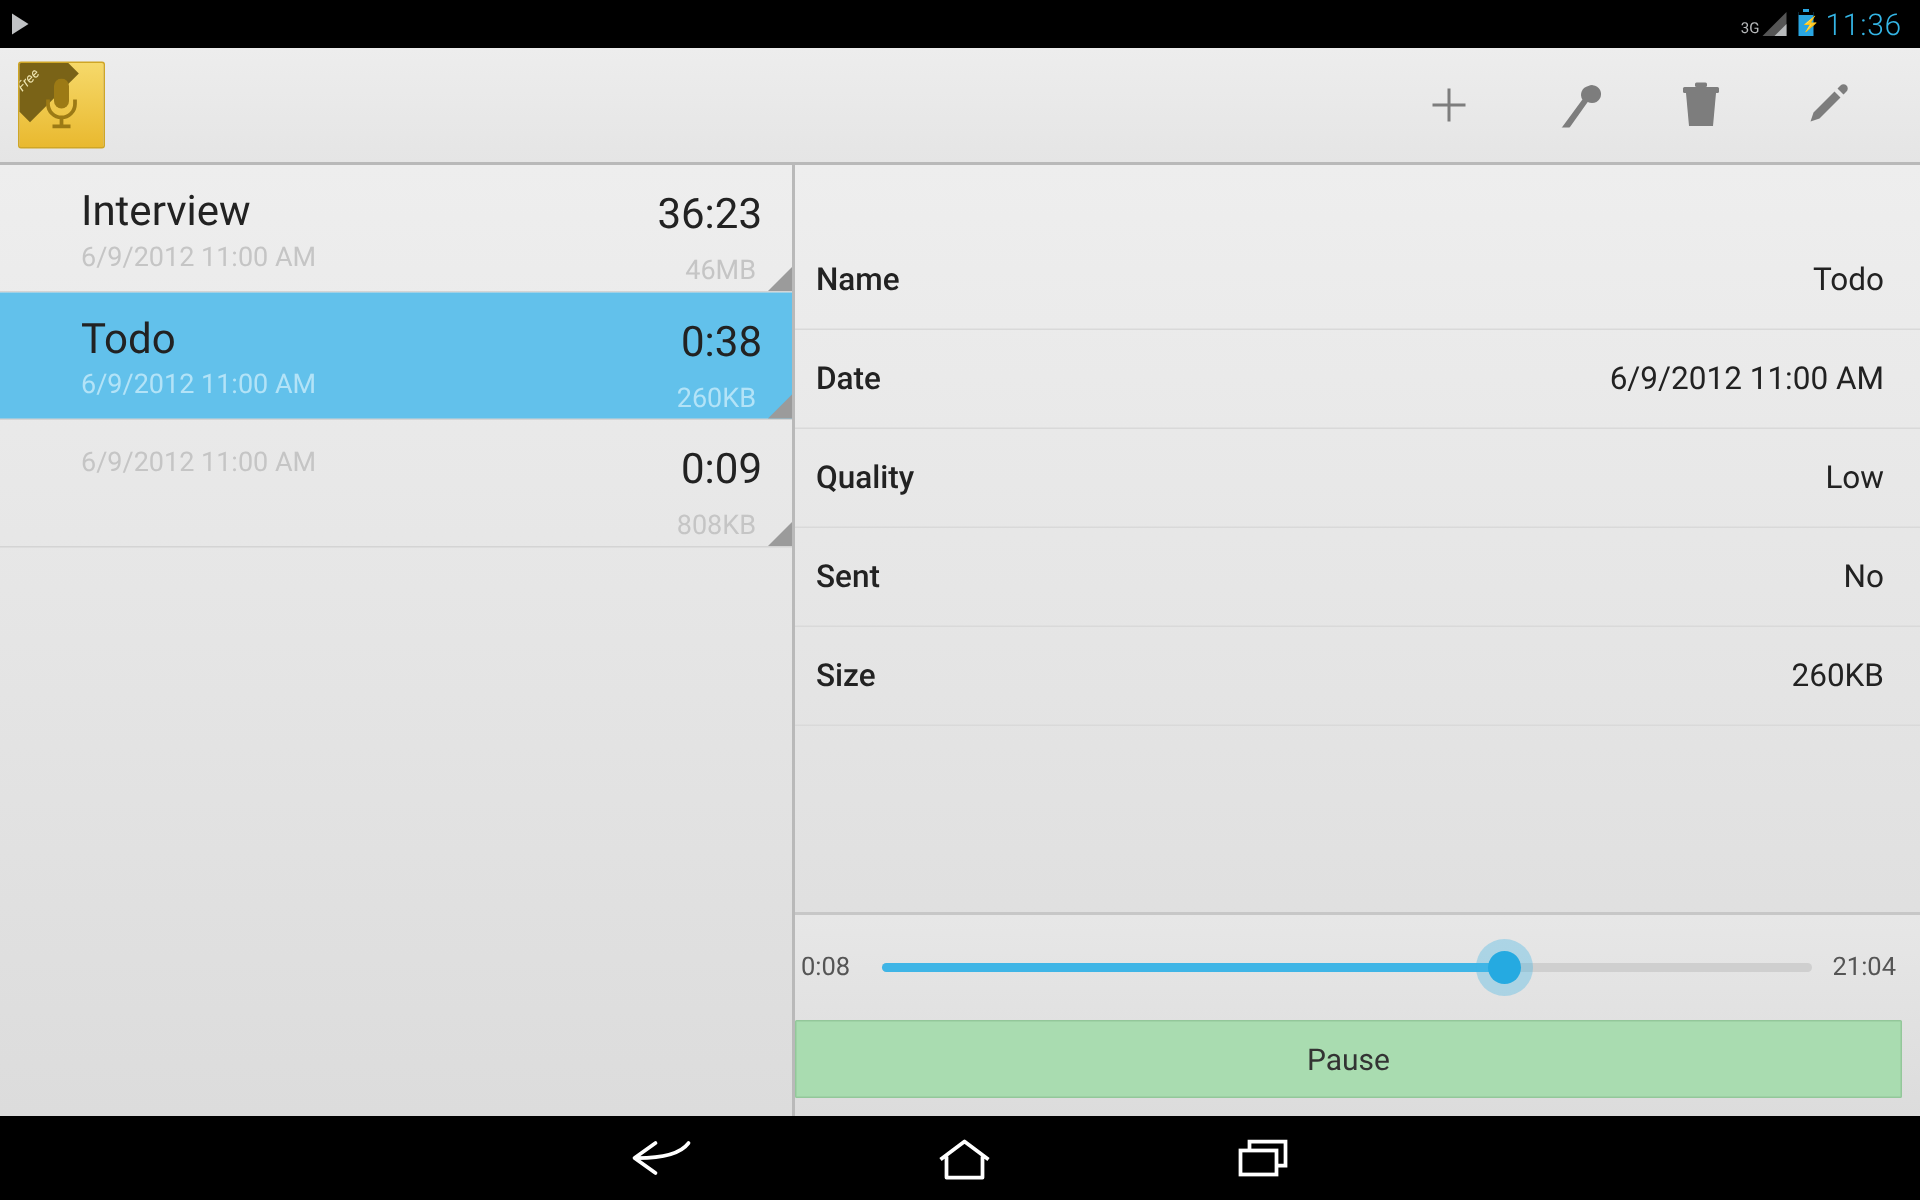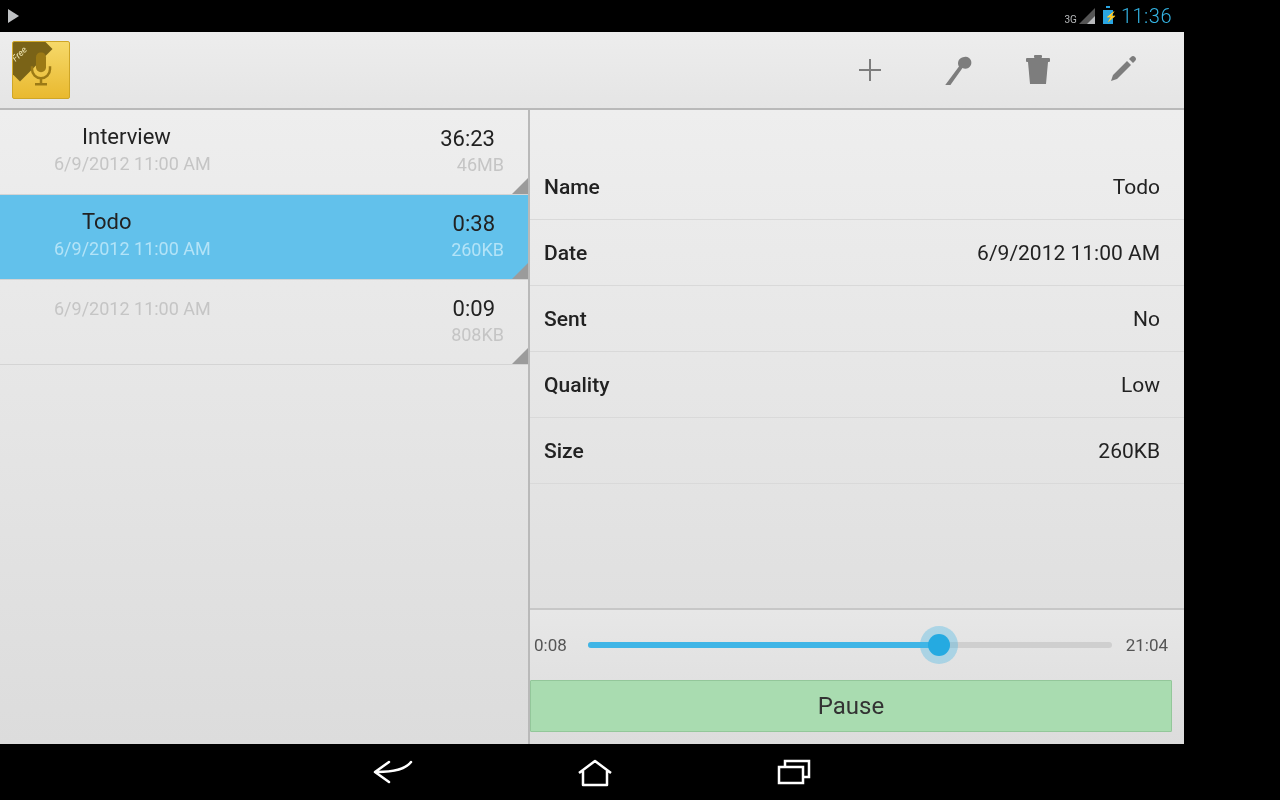--- a/index.html
+++ b/index.html
@@ -1,17 +1,17 @@
 <!DOCTYPE html>
 <html><head>
 <meta charset="utf-8">
 <style>
   * { box-sizing: border-box; margin: 0; padding: 0; }
   html, body { width: 1280px; height: 800px; overflow: hidden; font-family: Roboto, "Helvetica Neue", Arial, sans-serif; background: #000; }
-  .screen { width: 1184px; height: 800px; display: flex; flex-direction: column; }
+  .screen { width: 1280px; height: 800px; display: flex; flex-direction: column; }
 
   
   .status-bar { height: 32px; background: #000; color: #c0c2c4; display: flex; align-items: center; font-size: 18px; }
   .status-bar .sb-left { flex: 1; display: flex; align-items: center; padding-left: 8px; }
   .status-bar .sb-right { display: flex; align-items: center; padding-right: 12px; gap: 8px; }
   .status-play { width: 0; height: 0; border-left: 11px solid #c0c2c4; border-top: 7px solid transparent; border-bottom: 7px solid transparent; }
   .sb-3g { font-size: 10px; color: #b8babc; line-height: 9px; text-align: right; }
   .sb-signal { position: relative; width: 16px; height: 16px; }
   .sb-signal::before { content: ""; position: absolute; bottom: 0; right: 0; width: 0; height: 0; border-right: 16px solid #555; border-top: 16px solid transparent; }
   .sb-signal::after { content: ""; position: absolute; bottom: 0; right: 0; width: 0; height: 0; border-right: 8px solid #b8babc; border-top: 8px solid transparent; }
@@ -32,45 +32,45 @@
   .ab-btn svg { display: block; }
 
   
   .main { flex: 1; display: flex; background: linear-gradient(#eeeeee, #dcdcdc); }
   .list-pane { width: 530px; border-right: 2px solid #b9b9b9; display: flex; flex-direction: column; }
   .detail-pane { flex: 1; display: flex; flex-direction: column; margin-top: 44px; }
 
   
   .memo-row { height: 85px; border-bottom: 1px solid #d4d4d4; padding: 14px 18px 0 54px; position: relative; }
   .memo-row.selected { background: #62c1eb; }
-  .memo-row .title { font-size: 22px; color: #222; margin-left: 28px; }
+  .memo-row .title { font-size: 28px; color: #222; }
   .memo-row .sub { font-size: 18px; color: #c5c5c5; margin-top: 4px; }
   .memo-row.selected .sub { color: #b3e3f7; }
-  .memo-row .dur { position: absolute; right: 33px; top: 16px; font-size: 22px; color: #222; }
-  .memo-row .size { position: absolute; right: 24px; top: 44px; font-size: 18px; color: #c5c5c5; }
+  .memo-row .dur { position: absolute; right: 20px; top: 16px; font-size: 28px; color: #222; }
+  .memo-row .size { position: absolute; right: 24px; top: 60px; font-size: 18px; color: #c5c5c5; }
   .memo-row.selected .size { color: #b3e3f7; }
   .memo-row .corner { position: absolute; right: 0; bottom: 0; width: 0; height: 0; border-right: 16px solid #9b9b9b; border-top: 16px solid transparent; }
 
   
   .detail-rows { }
   .detail-row { height: 66px; border-bottom: 1px solid #d9d9d9; display: flex; align-items: center; padding: 0 24px 0 14px; }
   .detail-row .label { font-size: 21px; color: #222; font-weight: 500; }
   .detail-row .value { margin-left: auto; font-size: 21px; color: #222; }
   .detail-fill { flex: 1; }
 
   
   .player { border-top: 2px solid #c7c7c7; padding: 0 12px 12px 0; background: linear-gradient(#e7e7e7, #dcdcdc); }
   .progress-row { display: flex; align-items: center; height: 70px; gap: 14px; padding: 0 4px; }
   .pt { font-size: 17px; color: #555; min-width: 40px; }
   .pt.right { text-align: right; }
   .track { flex: 1; height: 6px; background: #cfcfcf; border-radius: 3px; position: relative; }
   .track-fill { position: absolute; left: 0; top: 0; bottom: 0; background: #3fb5e6; border-radius: 3px; }
   .thumb-halo { position: absolute; top: 50%; width: 38px; height: 38px; background: rgba(63,181,230,0.35); border-radius: 50%; transform: translate(-50%, -50%); }
   .thumb { position: absolute; top: 50%; width: 22px; height: 22px; background: #25aae1; border-radius: 50%; transform: translate(-50%, -50%); }
-  .pause-btn { height: 52px; background: #a9dcb0; border: 1px solid #93c79a; display: flex; align-items: center; justify-content: center; font-size: 24px; color: #333; border-radius: 1px; }
+  .pause-btn { height: 52px; background: #a9dcb0; border: 1px solid #93c79a; display: flex; align-items: center; justify-content: center; font-size: 20px; color: #333; border-radius: 1px; }
 
   
   .nav-bar { height: 56px; background: #000; display: flex; align-items: center; justify-content: center; gap: 160px; }
   .nav-btn svg { display: block; }
 </style>
 </head>
 <body>
 
 <div class="screen">
 
@@ -155,26 +155,26 @@
       <div class="detail-rows">
         <div class="detail-row">
           <span class="label">Name</span>
           <span class="value">Todo</span>
         </div>
         <div class="detail-row">
           <span class="label">Date</span>
           <span class="value">6/9/2012 11:00 AM</span>
         </div>
         <div class="detail-row">
+          <span class="label">Quality</span>
+          <span class="value">Low</span>
+        </div>
+        <div class="detail-row">
           <span class="label">Sent</span>
           <span class="value">No</span>
-        </div>
-        <div class="detail-row">
-          <span class="label">Quality</span>
-          <span class="value">Low</span>
         </div>
         <div class="detail-row">
           <span class="label">Size</span>
           <span class="value">260KB</span>
         </div>
       </div>
       <div class="detail-fill"></div>
       <div class="player">
         <div class="progress-row">
           <div class="pt">0:08</div>

